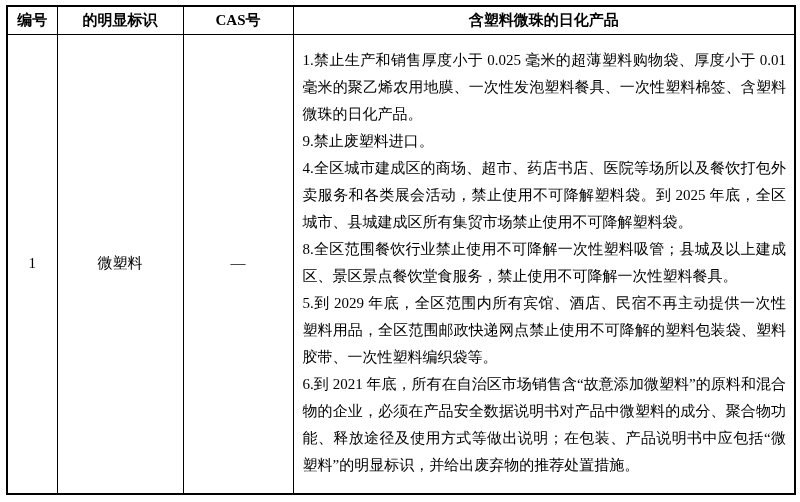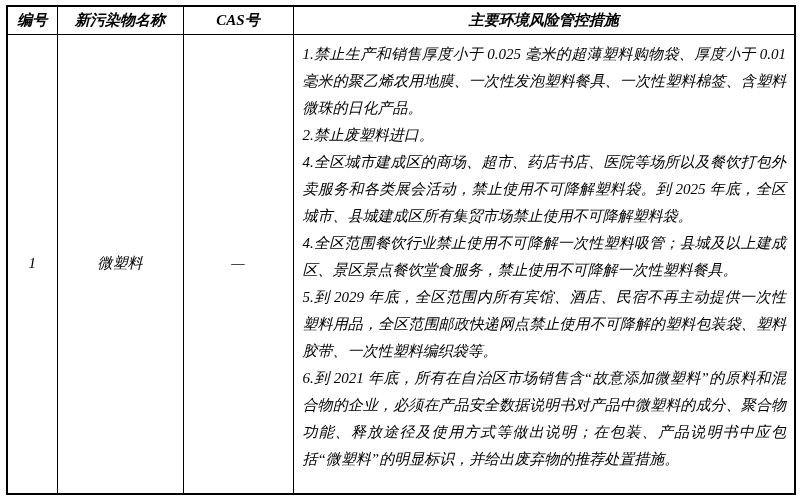--- a/index.html
+++ b/index.html
@@ -6,21 +6,20 @@
   html, body {
     margin: 0; padding: 0;
     width: 800px; height: 502px;
     background: #ffffff;
     font-family: "Liberation Serif", "DejaVu Serif", serif;
     color: #000000;
   }
   .page {
     width: 800px; height: 502px;
     padding: 5px 6px;
-    font-style: italic;
   }
   table.pollutant-table {
     width: 788px;
     height: 490px;
     border-collapse: collapse;
     table-layout: fixed;
     border: 2px solid #000000;
   }
   th, td {
     border: 1px solid #000000;
@@ -39,21 +38,21 @@
     line-height: 1.2;
     padding: 3px 2px;
   }
   td.center-cell {
     text-align: center;
     vertical-align: middle;
     font-size: 15px;
   }
   td.measures-cell {
     vertical-align: top;
-    padding: 6px 8px 6px 9px;
+    padding: 12px 8px 6px 9px;
   }
   .measures-cell p {
     margin: 0;
     font-size: 15px;
     line-height: 27px;
     text-align: justify;
     text-align-last: left;
     word-break: break-all;
   }
 </style>
@@ -64,34 +63,34 @@
   <table class="pollutant-table">
     <colgroup>
       <col class="c-id">
       <col class="c-name">
       <col class="c-cas">
       <col class="c-meas">
     </colgroup>
     <thead>
       <tr>
         <th>编号</th>
-        <th>新污染物名称</th>
+        <th>的明显标识</th>
         <th>CAS号</th>
-        <th>主要环境风险管控措施</th>
+        <th>含塑料微珠的日化产品</th>
       </tr>
     </thead>
     <tbody>
       <tr>
         <td class="center-cell">1</td>
         <td class="center-cell">微塑料</td>
         <td class="center-cell">—</td>
         <td class="measures-cell">
           <p>1.禁止生产和销售厚度小于 0.025 毫米的超薄塑料购物袋、厚度小于 0.01 毫米的聚乙烯农用地膜、一次性发泡塑料餐具、一次性塑料棉签、含塑料微珠的日化产品。</p>
-          <p>2.禁止废塑料进口。</p>
+          <p>9.禁止废塑料进口。</p>
           <p>4.全区城市建成区的商场、超市、药店书店、医院等场所以及餐饮打包外卖服务和各类展会活动，禁止使用不可降解塑料袋。到 2025 年底，全区城市、县城建成区所有集贸市场禁止使用不可降解塑料袋。</p>
-          <p>4.全区范围餐饮行业禁止使用不可降解一次性塑料吸管；县城及以上建成区、景区景点餐饮堂食服务，禁止使用不可降解一次性塑料餐具。</p>
+          <p>8.全区范围餐饮行业禁止使用不可降解一次性塑料吸管；县城及以上建成区、景区景点餐饮堂食服务，禁止使用不可降解一次性塑料餐具。</p>
           <p>5.到 2029 年底，全区范围内所有宾馆、酒店、民宿不再主动提供一次性塑料用品，全区范围邮政快递网点禁止使用不可降解的塑料包装袋、塑料胶带、一次性塑料编织袋等。</p>
           <p>6.到 2021 年底，所有在自治区市场销售含“故意添加微塑料”的原料和混合物的企业，必须在产品安全数据说明书对产品中微塑料的成分、聚合物功能、释放途径及使用方式等做出说明；在包装、产品说明书中应包括“微塑料”的明显标识，并给出废弃物的推荐处置措施。</p>
         </td>
       </tr>
     </tbody>
   </table>
 </div>
 
 </body></html>

